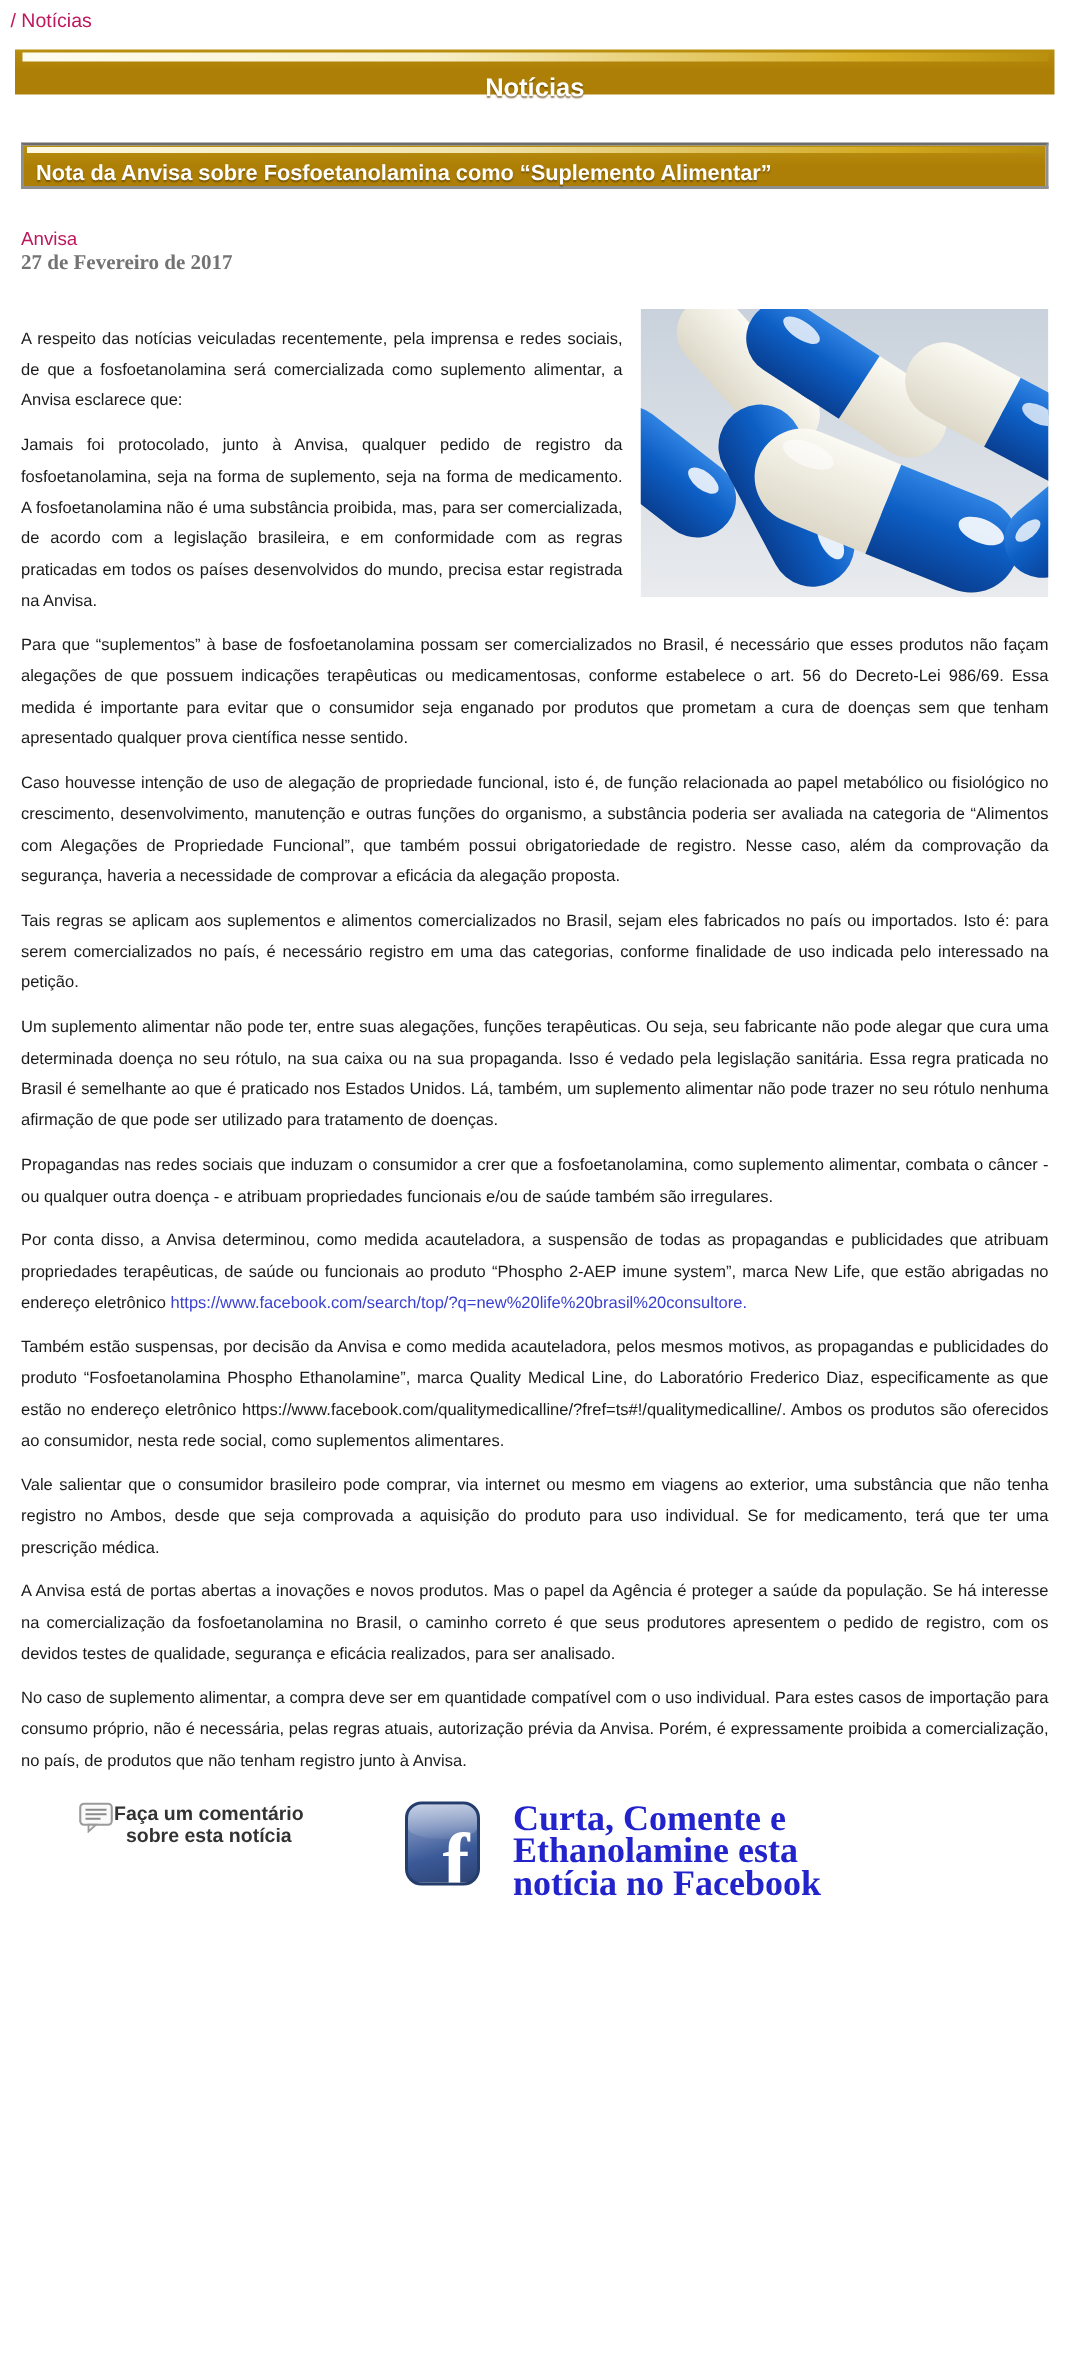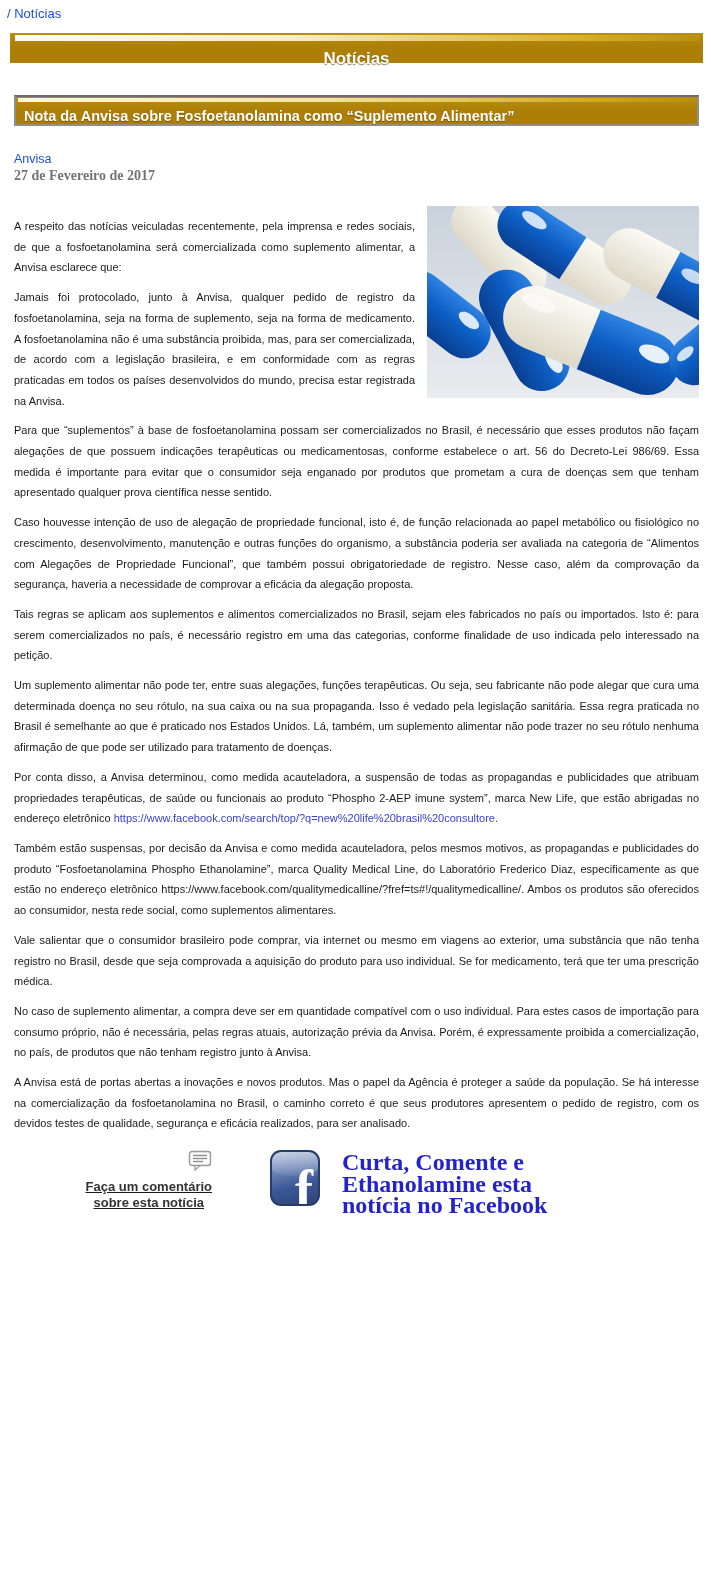--- a/index.html
+++ b/index.html
@@ -9,21 +9,21 @@
     --facebook-text:#2323cc;
   }
   *{box-sizing:border-box;margin:0;padding:0;}
   html,body{background:#fff;}
   body{
     width:713px;min-height:1580px;margin:0 auto;
     font-family:"Liberation Sans","DejaVu Sans",sans-serif;
     color:#1a1a1a;position:relative;
   }
   .breadcrumb{
-    padding:6px 3px 0 7px;font-size:13px;color:#1d4ed8;
+    padding:6px 3px 0 7px;font-size:13px;color:#be185d;
   }
   
   .banner{
     position:relative;margin:12px 10px 0 10px;height:30px;
     background:linear-gradient(180deg,#b98f10 0%,var(--gold) 45%,var(--gold) 100%);
     display:flex;align-items:center;justify-content:center;
   }
   .banner .sheen{
     position:absolute;top:2px;left:5px;right:4px;height:6px;
     background:linear-gradient(to right,#fefcf0 0%,#f7efc9 40%,#d9b128 82%,#b9900e 100%);
@@ -43,21 +43,21 @@
     position:absolute;top:1px;left:2px;right:2px;height:4px;
     background:linear-gradient(to right,#fdf9e4 0%,#f0e3ab 45%,#d3a91f 85%,#b78d0c 100%);
   }
   .article-title-bar h1{
     position:relative;font-size:14.5px;font-weight:bold;color:#fff;
     padding:3px 6px 0 8px;text-shadow:0 1px 1px rgba(90,60,0,.65);
     white-space:nowrap;
   }
   
   .meta{margin:26px 14px 0 14px;}
-  .meta .source{font-size:12.5px;color:#1d4ed8;}
+  .meta .source{font-size:12.5px;color:#be185d;}
   .meta .date{
     font-family:"Liberation Serif","DejaVu Serif",serif;
     font-size:14px;font-weight:bold;color:#737373;margin-top:2px;
   }
   
   .article-body{margin:0 14px;}
   .article-image{
     float:right;width:272px;height:192px;margin:-10px 0 10px 12px;
     overflow:hidden;
   }
@@ -65,21 +65,21 @@
     font-size:11px;line-height:20.7px;text-align:justify;
     color:#1a1a1a;margin:0 0 9px 0;overflow-wrap:break-word;
   }
   .article-body p.first{margin-top:32px;}
   .article-body a.inline-link{color:var(--link-blue);text-decoration:none;cursor:pointer;}
   
   .share-row{
     display:flex;align-items:flex-start;margin:16px 0 20px 0;clear:both;
   }
   .share-item{
-    display:flex;flex-direction:column;align-items:flex-end;cursor:pointer;text-decoration:underline;
+    display:flex;flex-direction:row;align-items:flex-start;cursor:pointer;
   }
   .share-item.comment{margin-left:52px;width:160px;}
   .share-item.email{margin-left:18px;width:160px;}
   .share-item .icn{margin-bottom:4px;}
   .share-caption{
     font-size:13px;font-weight:bold;color:#333;text-align:center;line-height:15.5px;
   }
   .share-caption span{display:block;}
   .share-facebook{
     margin-left:58px;display:flex;align-items:flex-start;cursor:pointer;
@@ -191,25 +191,26 @@
         </g>
       </svg>
     </div>
 
     <p class="first">A respeito das notícias veiculadas recentemente, pela imprensa e redes sociais, de que a fosfoetanolamina será comercializada como suplemento alimentar, a Anvisa esclarece que:</p>
     <p>Jamais foi protocolado, junto à Anvisa, qualquer pedido de registro da fosfoetanolamina, seja na forma de suplemento, seja na forma de medicamento. A fosfoetanolamina não é uma substância proibida, mas, para ser comercializada, de acordo com a legislação brasileira, e em conformidade com as regras praticadas em todos os países desenvolvidos do mundo, precisa estar registrada na Anvisa.</p>
     <p>Para que “suplementos” à base de fosfoetanolamina possam ser comercializados no Brasil, é necessário que esses produtos não façam alegações de que possuem indicações terapêuticas ou medicamentosas, conforme estabelece o art. 56 do Decreto-Lei 986/69. Essa medida é importante para evitar que o consumidor seja enganado por produtos que prometam a cura de doenças sem que tenham apresentado qualquer prova científica nesse sentido.</p>
     <p>Caso houvesse intenção de uso de alegação de propriedade funcional, isto é, de função relacionada ao papel metabólico ou fisiológico no crescimento, desenvolvimento, manutenção e outras funções do organismo, a substância poderia ser avaliada na categoria de “Alimentos com Alegações de Propriedade Funcional”, que também possui obrigatoriedade de registro. Nesse caso, além da comprovação da segurança, haveria a necessidade de comprovar a eficácia da alegação proposta.</p>
     <p>Tais regras se aplicam aos suplementos e alimentos comercializados no Brasil, sejam eles fabricados no país ou importados. Isto é: para serem comercializados no país, é necessário registro em uma das categorias, conforme finalidade de uso indicada pelo interessado na petição.</p>
     <p>Um suplemento alimentar não pode ter, entre suas alegações, funções terapêuticas. Ou seja, seu fabricante não pode alegar que cura uma determinada doença no seu rótulo, na sua caixa ou na sua propaganda. Isso é vedado pela legislação sanitária. Essa regra praticada no Brasil é semelhante ao que é praticado nos Estados Unidos. Lá, também, um suplemento alimentar não pode trazer no seu rótulo nenhuma afirmação de que pode ser utilizado para tratamento de doenças.</p>
+    <p>Propagandas nas redes sociais que induzam o consumidor a crer que a fosfoetanolamina, como suplemento alimentar, combata o câncer - ou qualquer outra doença - e atribuam propriedades funcionais e/ou de saúde também são irregulares.</p>
     <p><span>Por conta disso, a Anvisa determinou, como medida acauteladora, a suspensão de todas as propagandas e publicidades que atribuam propriedades terapêuticas, de saúde ou funcionais ao produto “Phospho 2-AEP imune system”, marca New Life, que estão abrigadas no endereço eletrônico </span><a class="inline-link">https://www.facebook.com/search/top/?q=new%20life%20brasil%20consultore.</a></p>
     <p>Também estão suspensas, por decisão da Anvisa e como medida acauteladora, pelos mesmos motivos, as propagandas e publicidades do produto “Fosfoetanolamina Phospho Ethanolamine”, marca Quality Medical Line, do Laboratório Frederico Diaz, especificamente as que estão no endereço eletrônico https://www.facebook.com/qualitymedicalline/?fref=ts#!/qualitymedicalline/. Ambos os produtos são oferecidos ao consumidor, nesta rede social, como suplementos alimentares.</p>
-    <p>Vale salientar que o consumidor brasileiro pode comprar, via internet ou mesmo em viagens ao exterior, uma substância que não tenha registro no Brasil, desde que seja comprovada a aquisição do produto para uso individual. Se for medicamento, terá que ter uma prescrição médica.</p>
+    <p>Vale salientar que o consumidor brasileiro pode comprar, via internet ou mesmo em viagens ao exterior, uma substância que não tenha registro no Ambos, desde que seja comprovada a aquisição do produto para uso individual. Se for medicamento, terá que ter uma prescrição médica.</p>
+    <p>A Anvisa está de portas abertas a inovações e novos produtos. Mas o papel da Agência é proteger a saúde da população. Se há interesse na comercialização da fosfoetanolamina no Brasil, o caminho correto é que seus produtores apresentem o pedido de registro, com os devidos testes de qualidade, segurança e eficácia realizados, para ser analisado.</p>
     <p>No caso de suplemento alimentar, a compra deve ser em quantidade compatível com o uso individual. Para estes casos de importação para consumo próprio, não é necessária, pelas regras atuais, autorização prévia da Anvisa. Porém, é expressamente proibida a comercialização, no país, de produtos que não tenham registro junto à Anvisa.</p>
-    <p>A Anvisa está de portas abertas a inovações e novos produtos. Mas o papel da Agência é proteger a saúde da população. Se há interesse na comercialização da fosfoetanolamina no Brasil, o caminho correto é que seus produtores apresentem o pedido de registro, com os devidos testes de qualidade, segurança e eficácia realizados, para ser analisado.</p>
   </div>
 
   <div class="share-row">
 
     <div class="share-item comment">
       <span class="icn">
         <svg width="24" height="21" viewBox="0 0 24 21" aria-hidden="true">
           <rect x="1.5" y="1.5" width="21" height="14" rx="2.5" fill="#fafafa" stroke="#9a9a9a" stroke-width="1.4"></rect>
           <line x1="5" y1="5.5" x2="19" y2="5.5" stroke="#8a8a8a" stroke-width="1.3"></line>
           <line x1="5" y1="8.5" x2="19" y2="8.5" stroke="#8a8a8a" stroke-width="1.3"></line>

